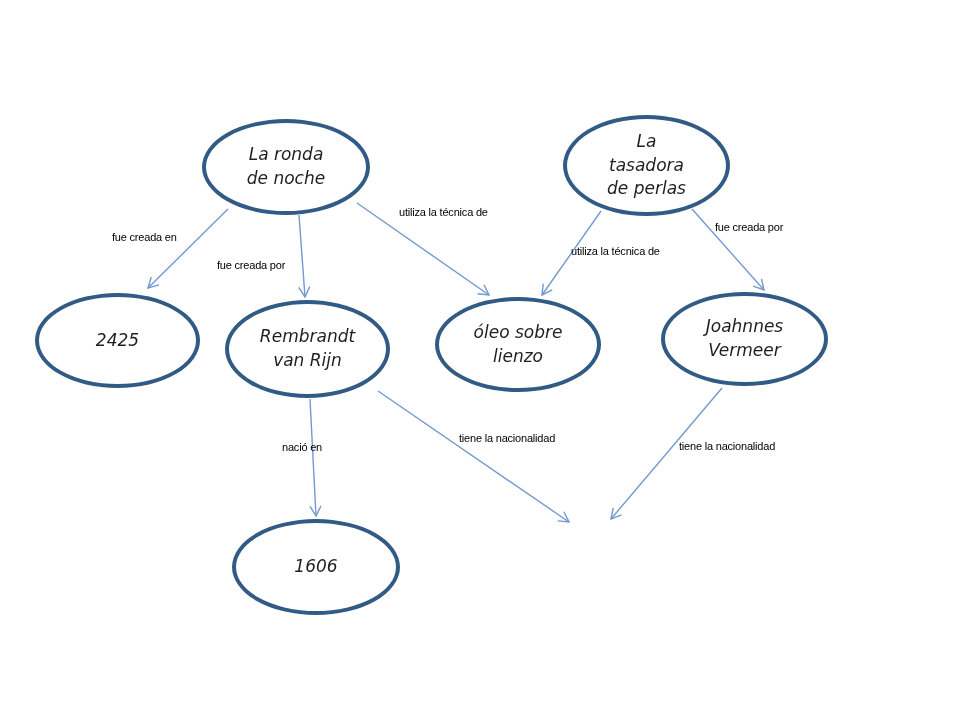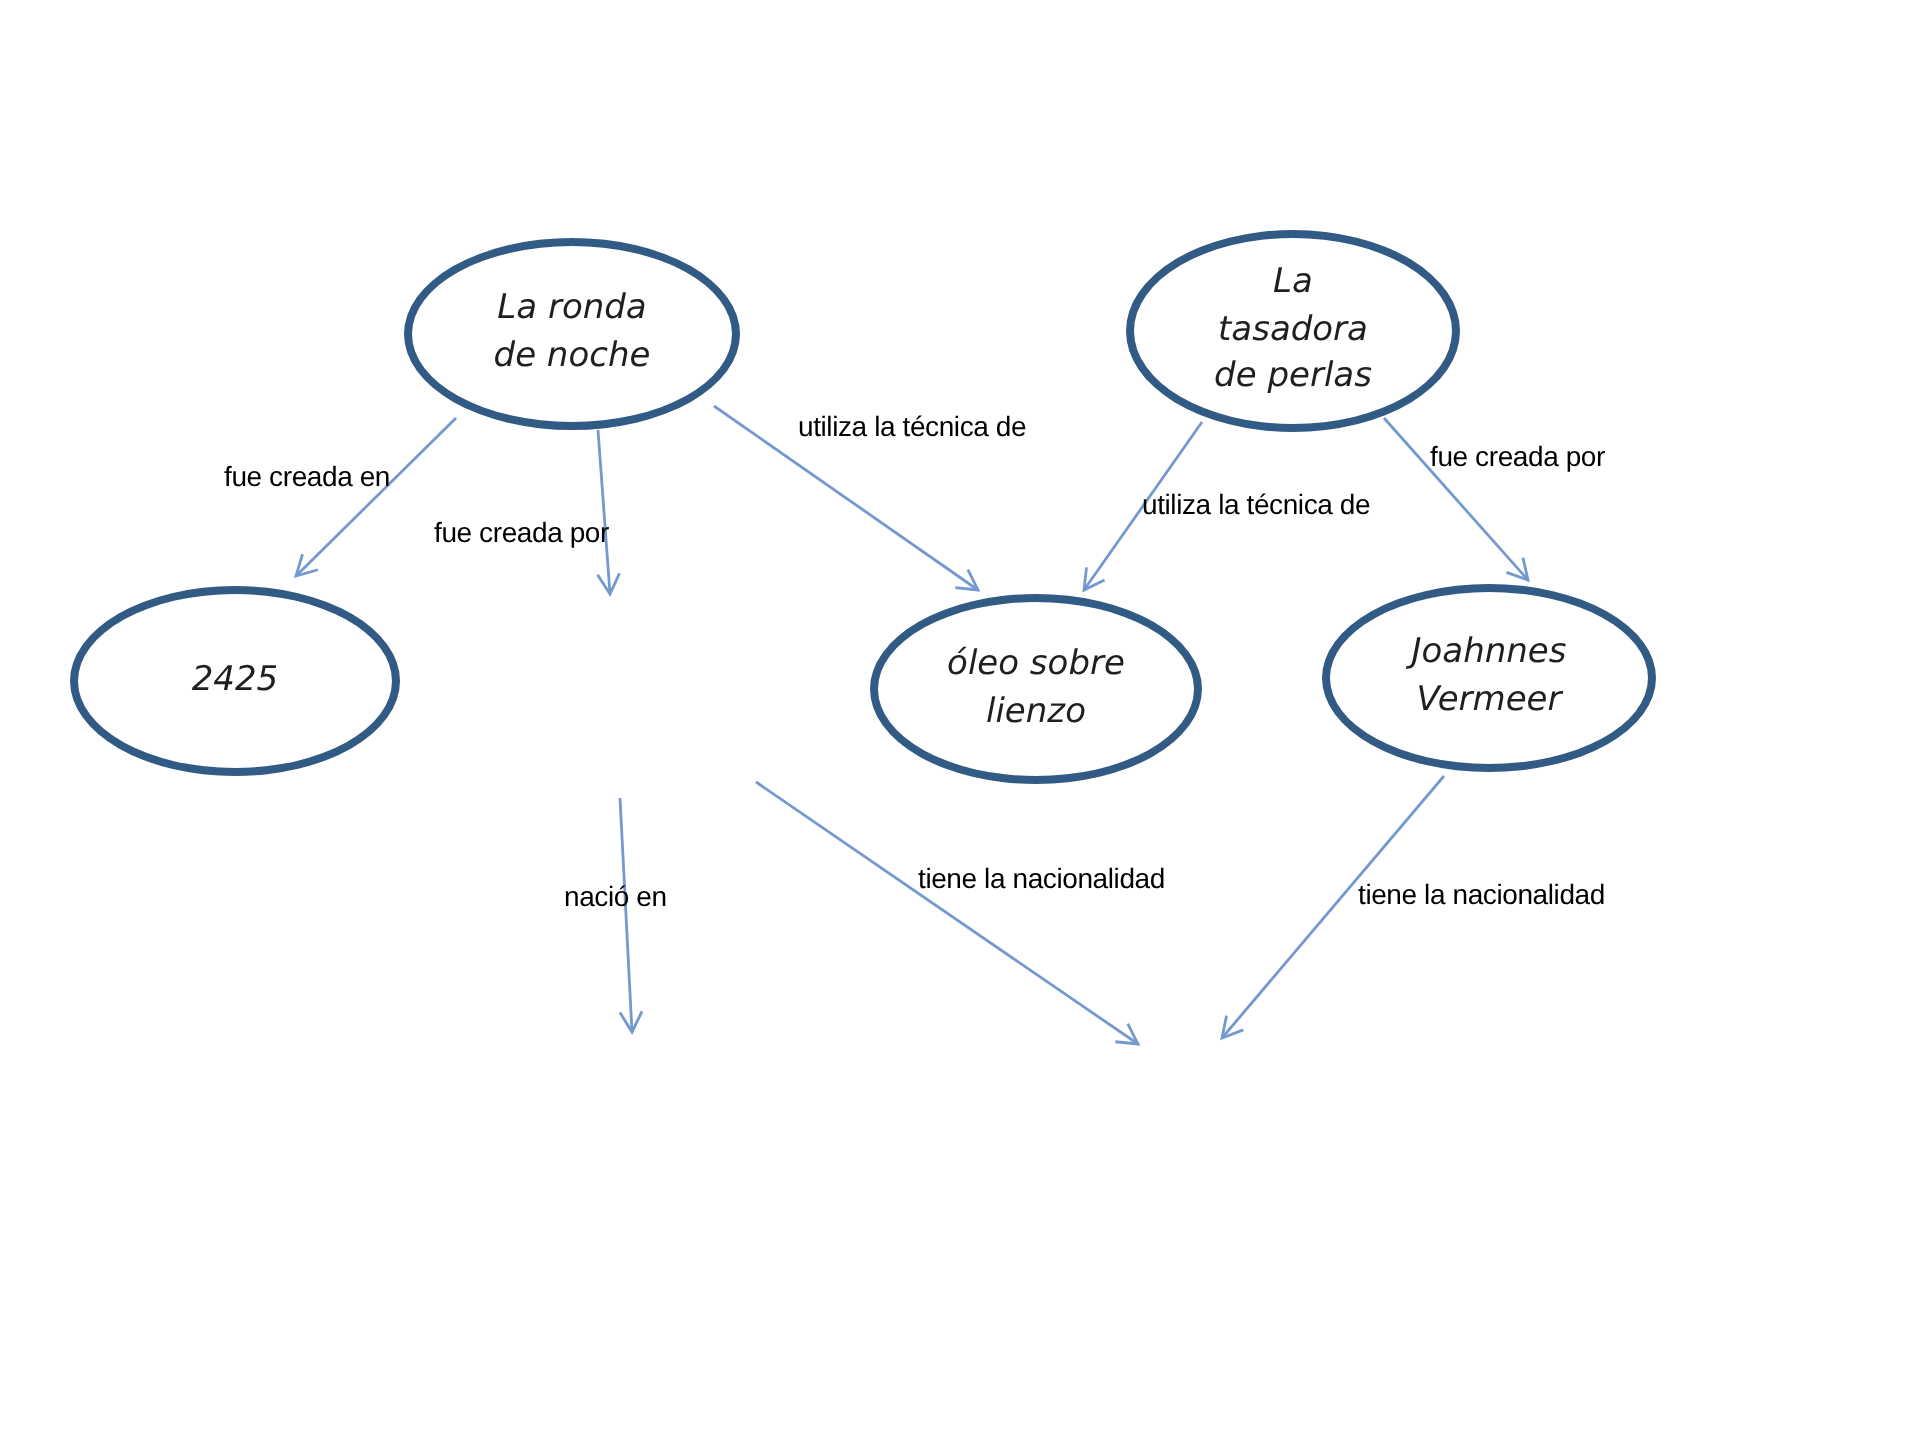--- a/index.html
+++ b/index.html
@@ -30,21 +30,21 @@
     font-family: "DejaVu Sans", "Liberation Sans", sans-serif;
     font-style: italic;
     font-size: 17px;
     line-height: 1.4;
     color: #1f1f1f;
     text-align: center;
     white-space: pre-line;
   }
   .edge-label {
     position: absolute;
-    font-size: 14px;
+    font-size: 11px;
     line-height: 1.1;
     color: #000000;
     white-space: nowrap;
     letter-spacing: -0.2px;
   }
   
   #node-la-ronda      { left: 202px; top: 119px; width: 168px; height: 96px; }
   #node-la-tasadora   { left: 563px; top: 115px; width: 167px; height: 101px; }
   #node-1642          { left: 35px;  top: 293px; width: 165px; height: 95px; }
   #node-rembrandt     { left: 225px; top: 300px; width: 165px; height: 98px; }
@@ -90,27 +90,34 @@
 tasadora
 de perlas</span>
   </div>
   <div class="node" id="node-la-ronda">
     <span class="node-label">La ronda
 de noche</span>
   </div>
   <div class="node" id="node-1642">
     <span class="node-label">2425</span>
   </div>
+  <div class="node" id="node-rembrandt">
+    <span class="node-label">Rembrandt
+van Rijn</span>
+  </div>
   <div class="node" id="node-oleo">
     <span class="node-label">óleo sobre
 lienzo</span>
   </div>
   <div class="node" id="node-vermeer">
     <span class="node-label">Joahnnes
 Vermeer</span>
+  </div>
+  <div class="node" id="node-1606">
+    <span class="node-label">1606</span>
   </div>
 
   <span class="edge-label" id="edge-label-0">fue creada en</span>
   <span class="edge-label" id="edge-label-1">fue creada por</span>
   <span class="edge-label" id="edge-label-2">utiliza la técnica de</span>
   <span class="edge-label" id="edge-label-3">utiliza la técnica de</span>
   <span class="edge-label" id="edge-label-4">fue creada por</span>
   <span class="edge-label" id="edge-label-5">nació en</span>
   <span class="edge-label" id="edge-label-6">tiene la nacionalidad</span>
   <span class="edge-label" id="edge-label-7">tiene la nacionalidad</span>

